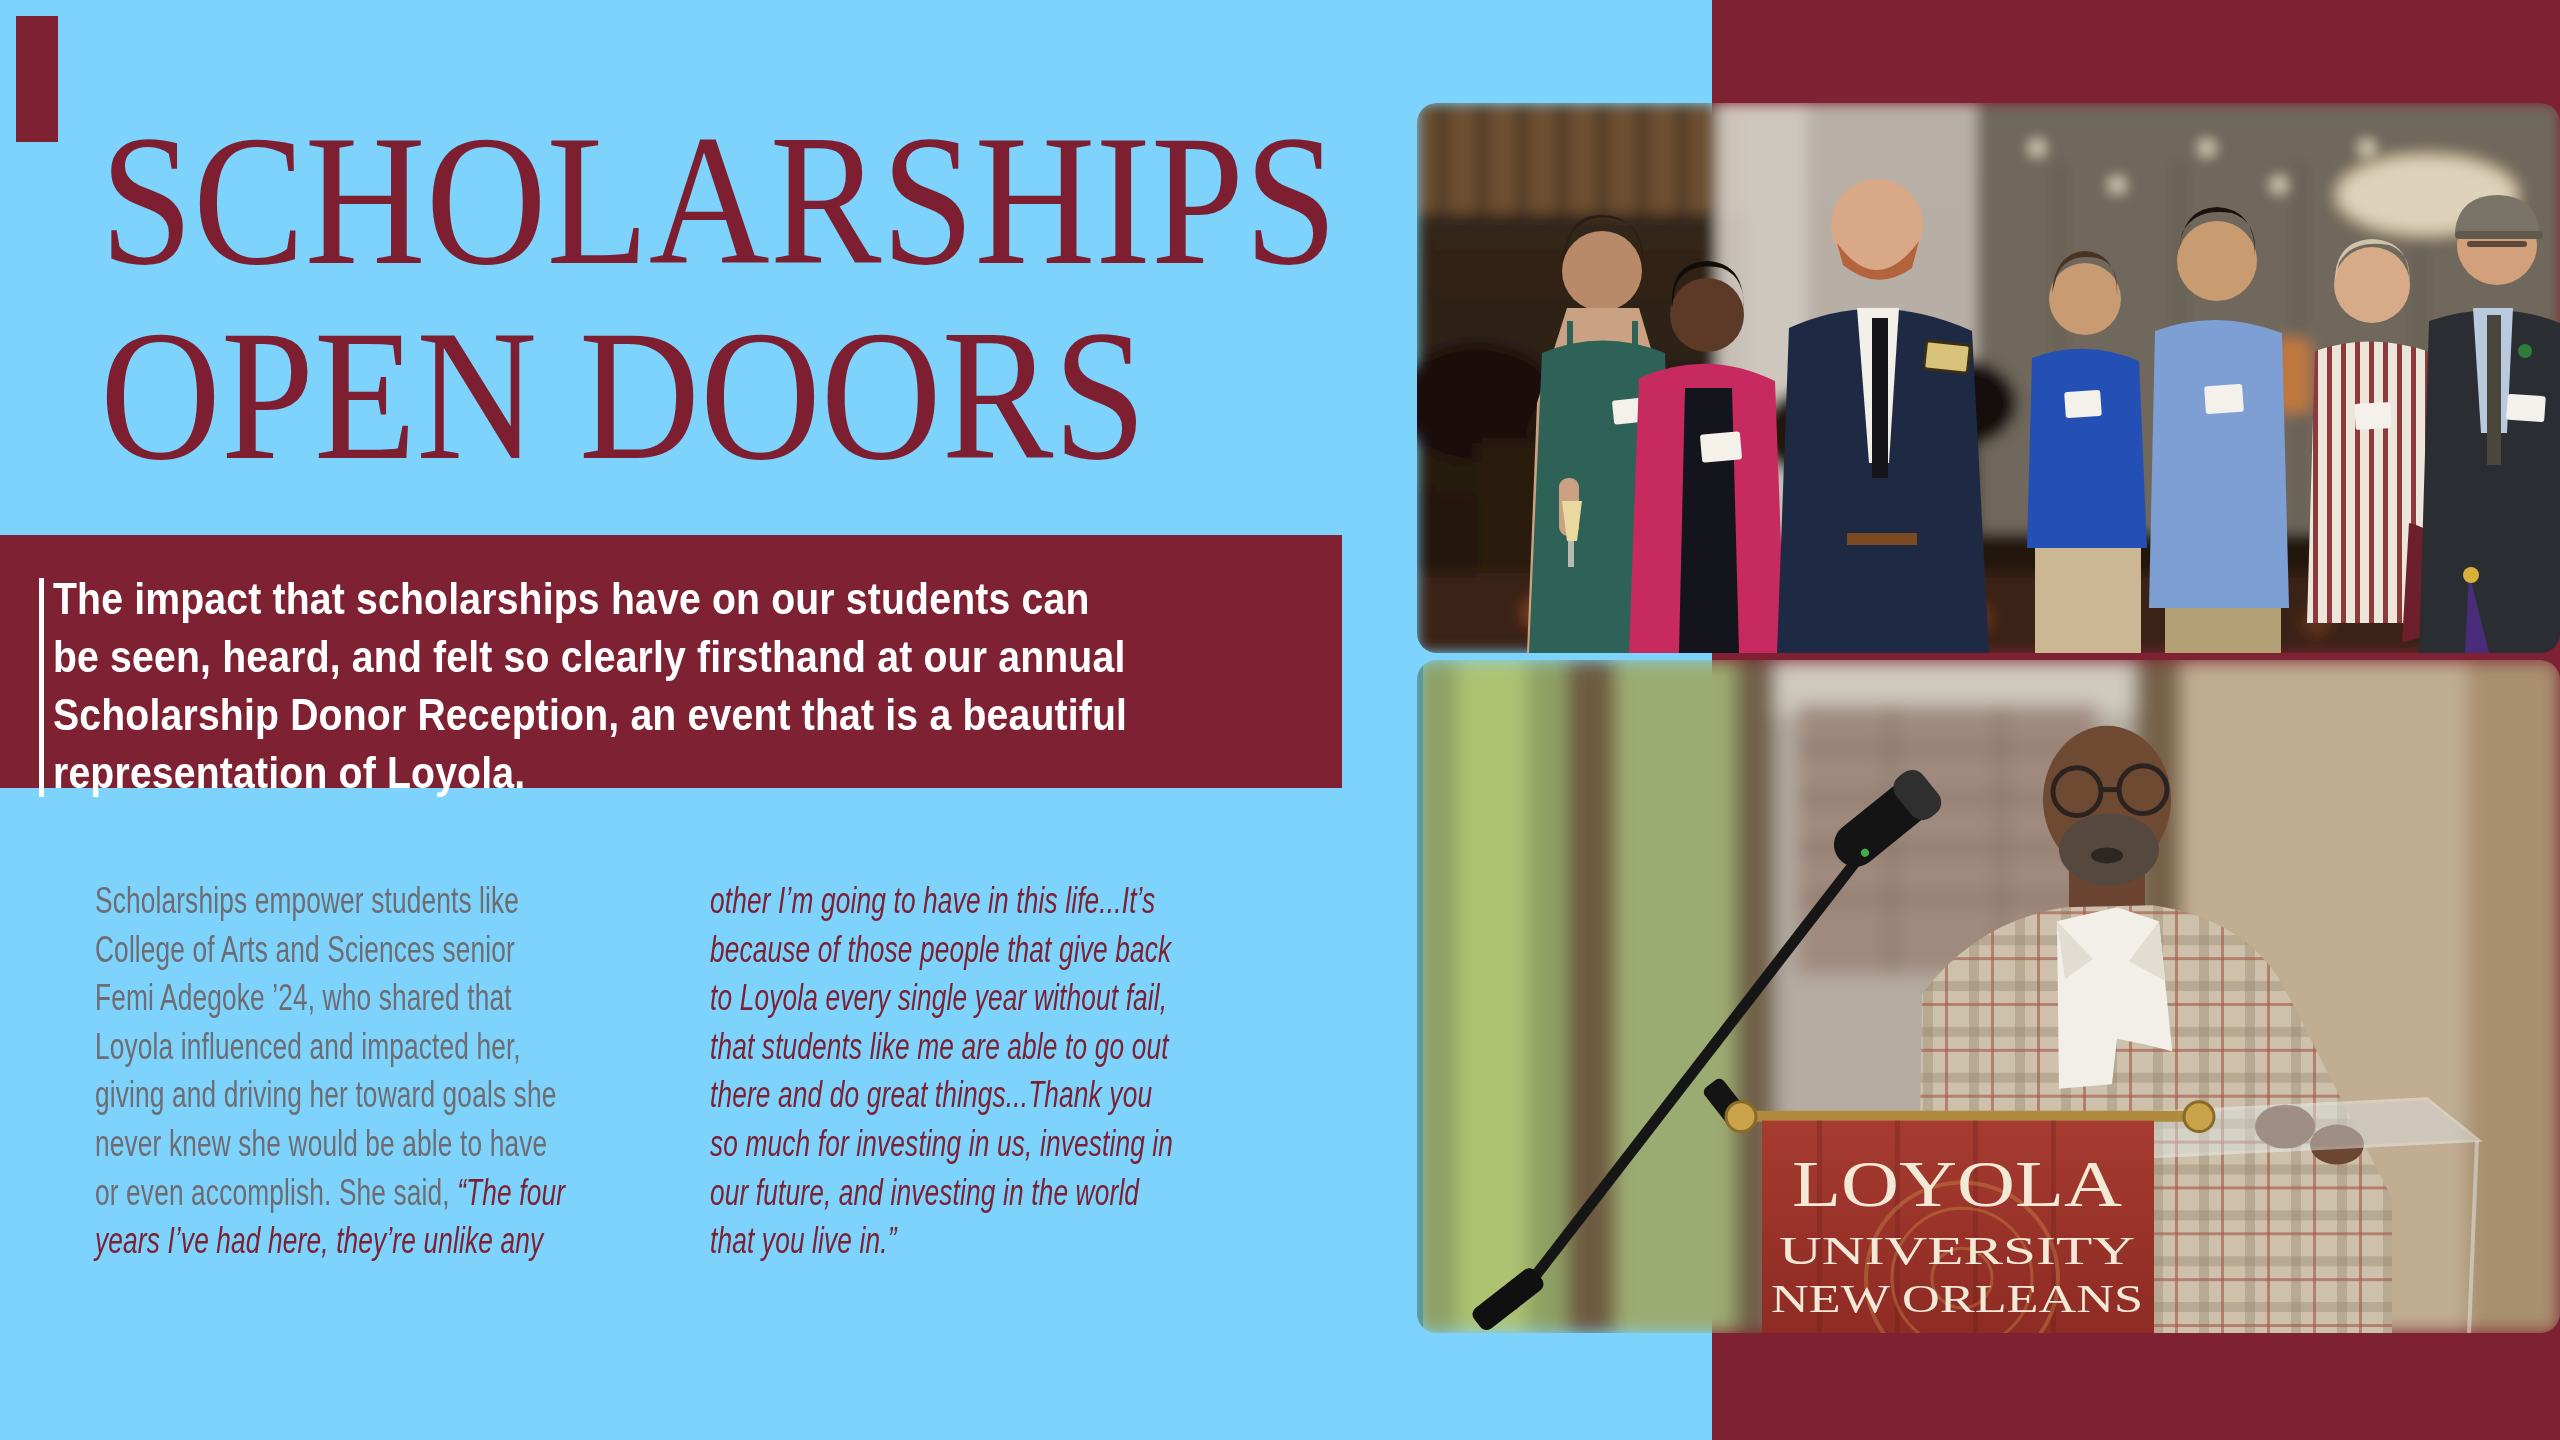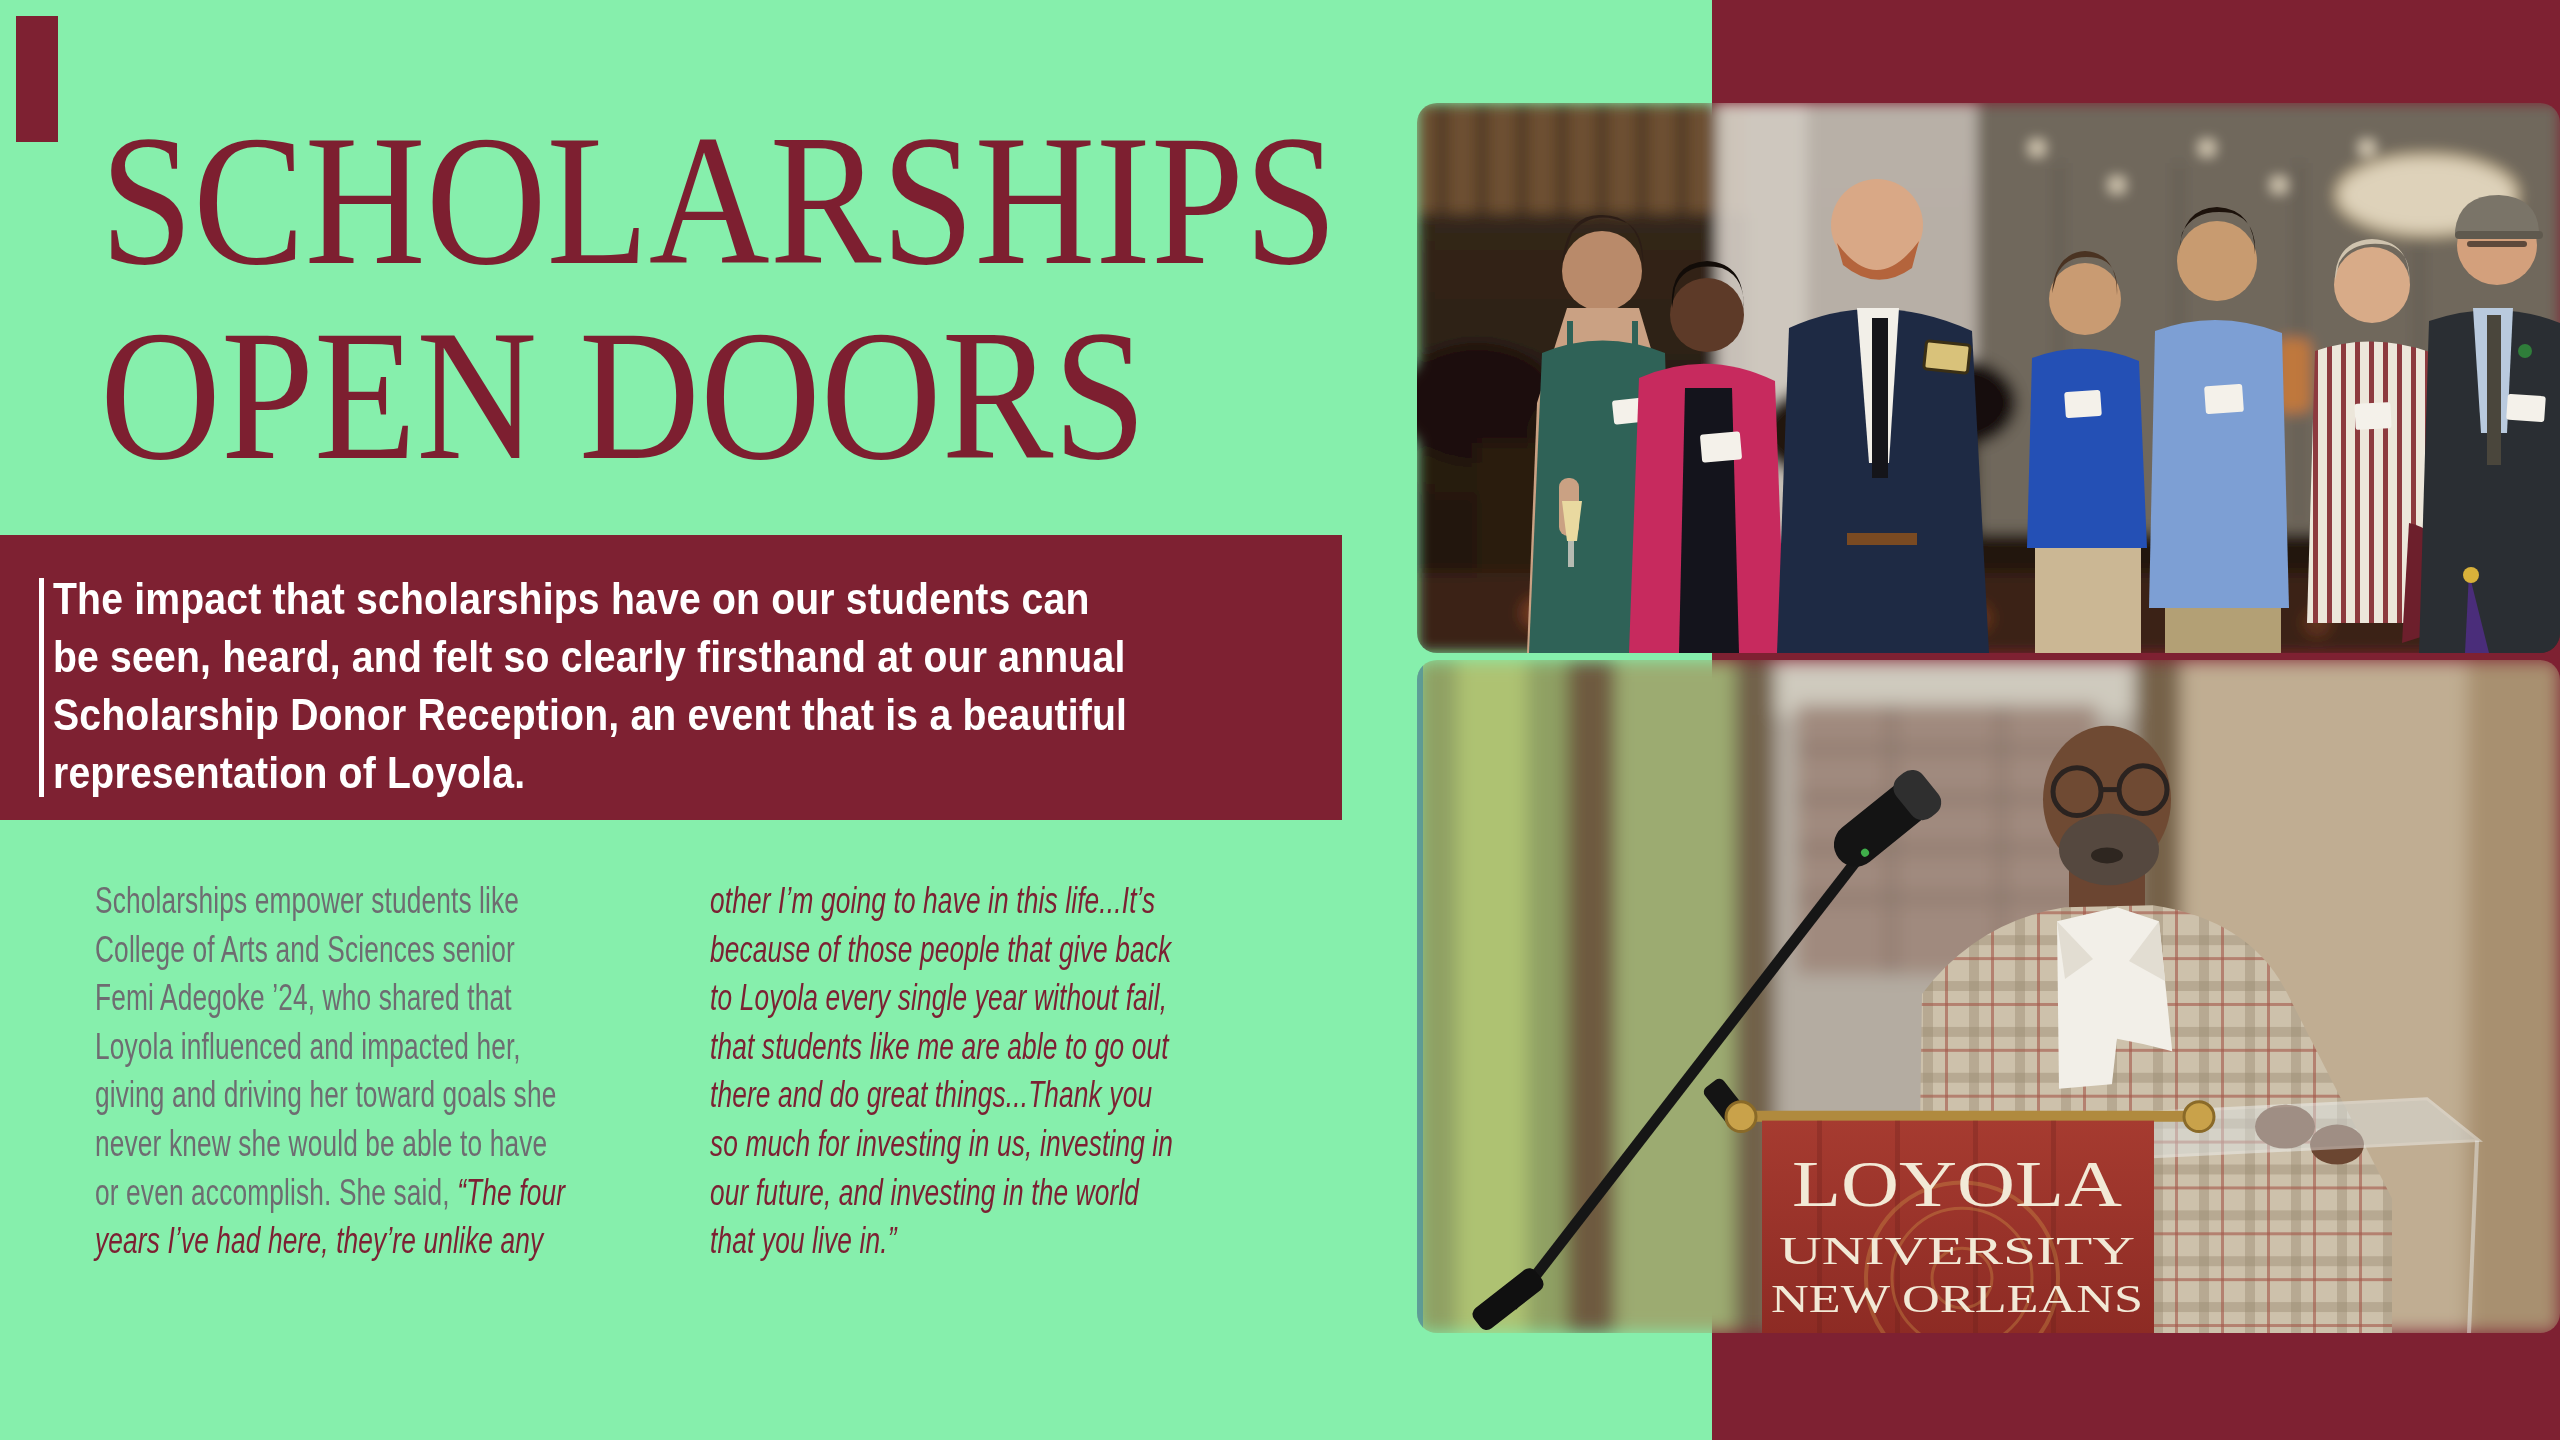--- a/index.html
+++ b/index.html
@@ -1,28 +1,28 @@
 <!DOCTYPE html>
 <html><head>
 <meta charset="utf-8">
 <style>
   html,body{margin:0;padding:0;background:#ffffff;}
-  #page{position:relative;width:2560px;height:1440px;background:#86efac;overflow:hidden;
+  #page{position:relative;width:2560px;height:1440px;background:#7dd3fc;overflow:hidden;
         font-family:"Liberation Sans",sans-serif;}
 
   
   .corner-mark{position:absolute;left:16px;top:16px;width:42px;height:126px;background:#7E2132;}
 
   
   .headline{position:absolute;left:100px;top:103px;color:#7D1F30;
             font-family:"Liberation Serif",serif;font-size:186px;line-height:195px;
             transform:scaleX(.90);transform-origin:0 0;white-space:nowrap;}
 
   
-  .intro-banner{position:absolute;left:0;top:535px;width:1342px;height:285px;background:#7E2132;}
+  .intro-banner{position:absolute;left:0;top:535px;width:1342px;height:253px;background:#7E2132;}
   .intro-bar{position:absolute;left:39px;top:43px;width:5px;height:219px;background:#ffffff;}
   .intro-text{position:absolute;left:53px;top:35px;color:#ffffff;font-weight:bold;
               font-size:44px;line-height:58px;transform:scaleX(.89);transform-origin:0 0;
               white-space:nowrap;letter-spacing:.2px;}
 
   
   .col{position:absolute;top:877px;font-size:36.5px;line-height:48.6px;color:#6E6C71;
        transform:scaleX(.72);transform-origin:0 0;white-space:nowrap;letter-spacing:.2px;}
   .col1{left:95px;}
   .col2{left:710px;}

